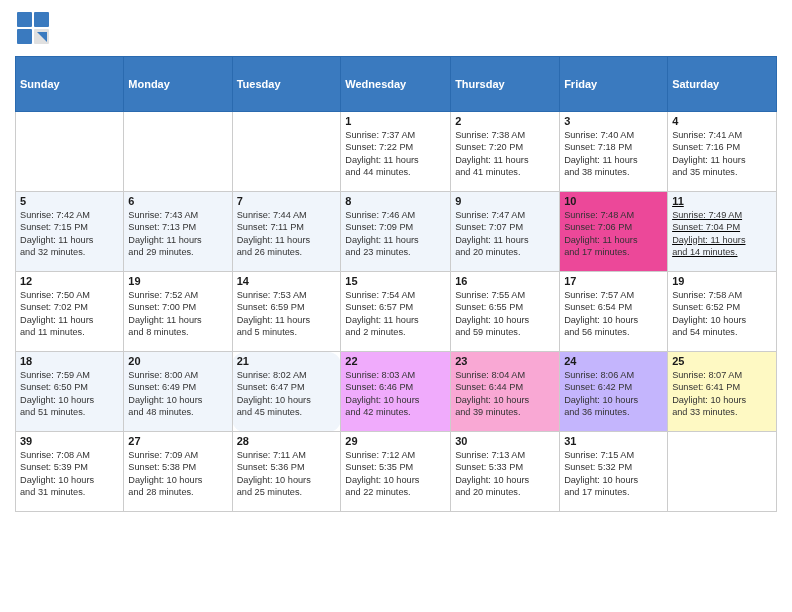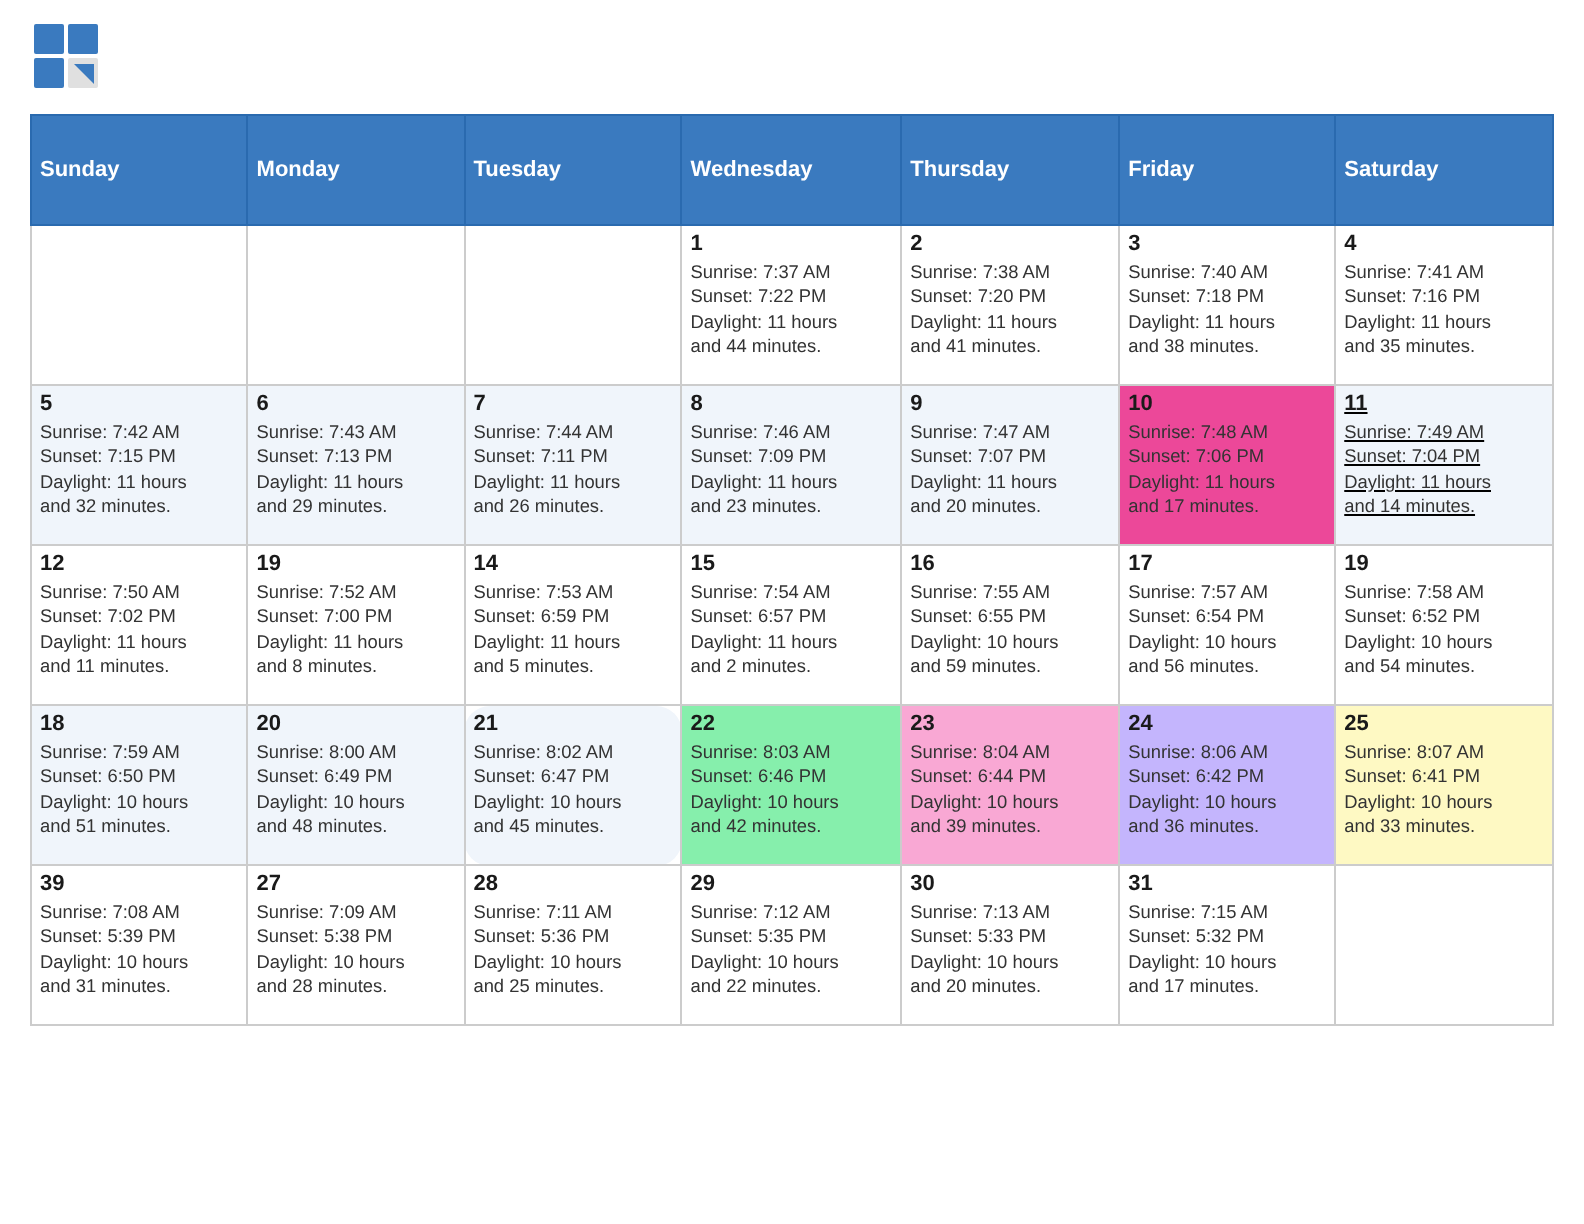--- a/index.html
+++ b/index.html
@@ -209,21 +209,21 @@
             <div class="day-info">Sunrise: 7:59 AM<br>Sunset: 6:50 PM<br>Daylight: 10 hours<br>and 51 minutes.</div>
           </td>
           <td style="background: rgb(240, 245, 251);">
             <span class="day-num">20</span>
             <div class="day-info">Sunrise: 8:00 AM<br>Sunset: 6:49 PM<br>Daylight: 10 hours<br>and 48 minutes.</div>
           </td>
           <td style="background: rgb(240, 245, 251); border-radius: 13px;">
             <span class="day-num">21</span>
             <div class="day-info">Sunrise: 8:02 AM<br>Sunset: 6:47 PM<br>Daylight: 10 hours<br>and 45 minutes.</div>
           </td>
-          <td style="background: #86efac; margin-left: 28px;">
+          <td style="background: #f0abfc; margin-left: 28px;">
             <span class="day-num">22</span>
             <div class="day-info">Sunrise: 8:03 AM<br>Sunset: 6:46 PM<br>Daylight: 10 hours<br>and 42 minutes.</div>
           </td>
           <td style="background: #f9a8d4;">
             <span class="day-num">23</span>
             <div class="day-info">Sunrise: 8:04 AM<br>Sunset: 6:44 PM<br>Daylight: 10 hours<br>and 39 minutes.</div>
           </td>
           <td style="background: #c4b5fd;">
             <span class="day-num">24</span>
             <div class="day-info">Sunrise: 8:06 AM<br>Sunset: 6:42 PM<br>Daylight: 10 hours<br>and 36 minutes.</div>

